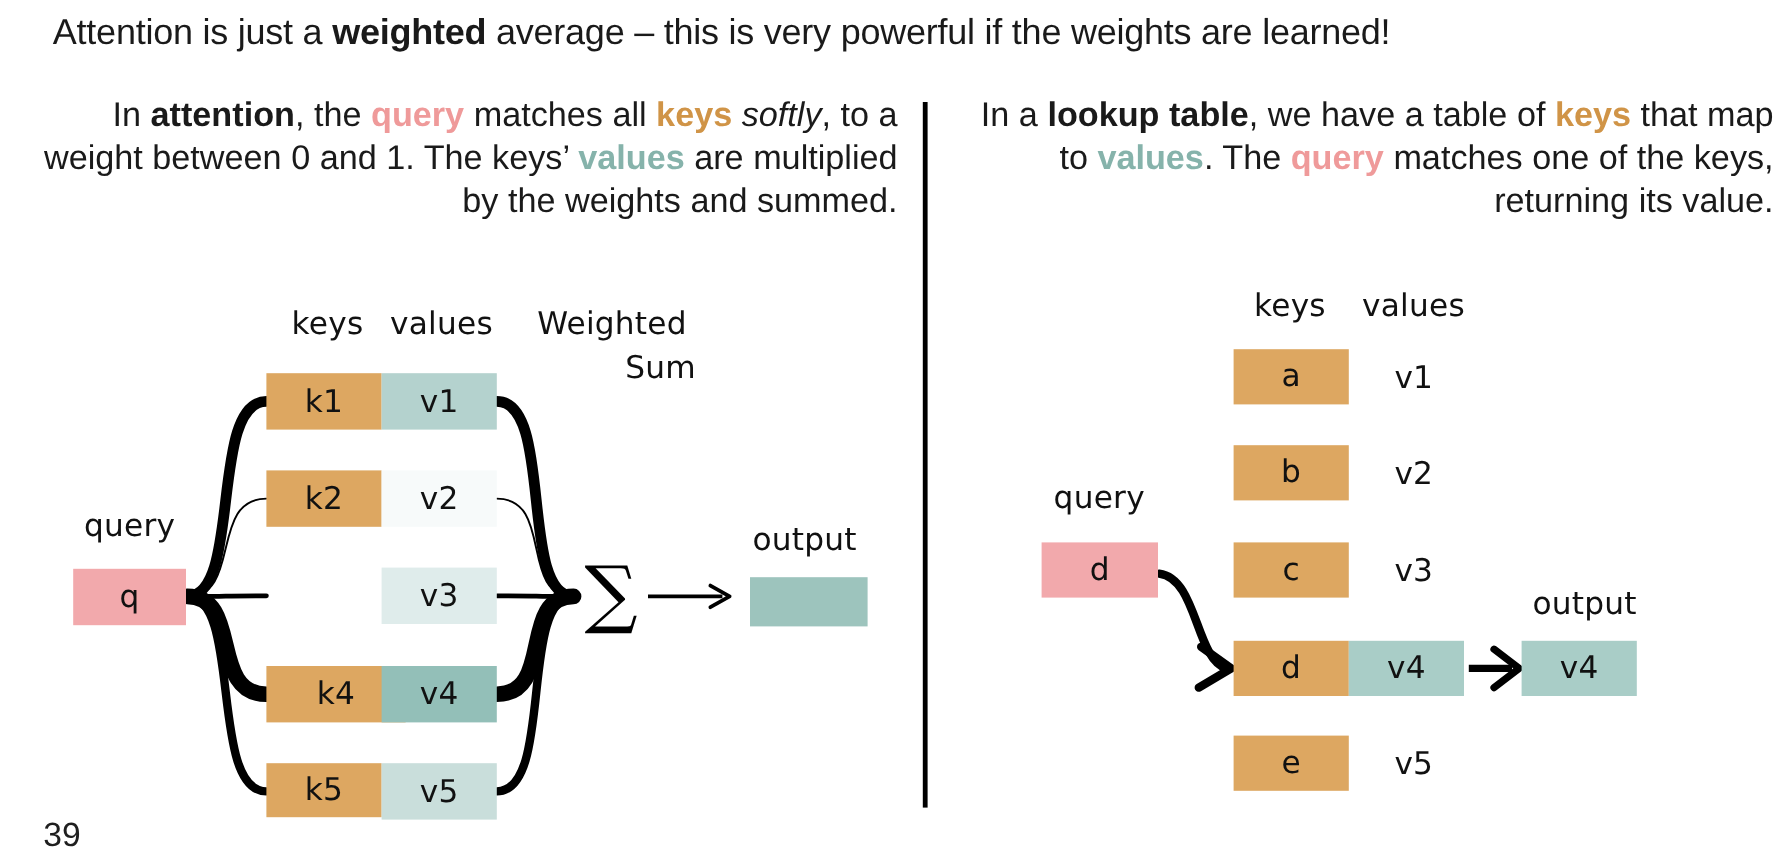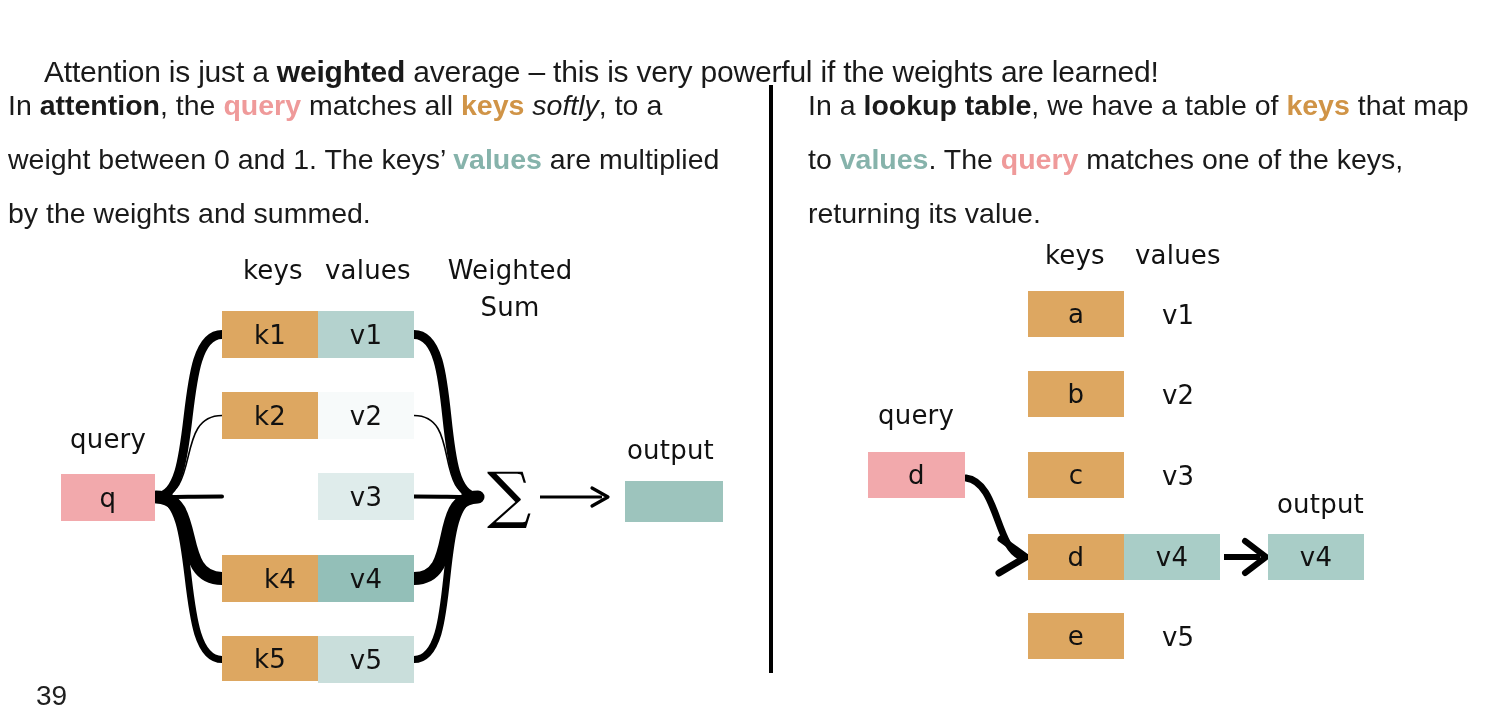--- a/index.html
+++ b/index.html
@@ -22,30 +22,30 @@
   #slide-title {
     position: absolute;
     left: 44px;
     top: 6px;
     width: 1420px;
     font-size: 30px;
     line-height: 44px;
     letter-spacing: -0.2px;
     white-space: nowrap;
     color: #1a1a1a;
-    margin-top: 44px;
   }
   #slide-title .b { font-weight: bold; }
 
   
   .para {
     position: absolute;
     font-size: 28.5px;
-    line-height: 54px;
+    line-height: 36px;
     color: #1a1a1a;
+    text-align: right;
   }
   #para-left  { left: 8px;   top: 78px; width: 740px; }
   #para-right { left: 808px; top: 78px; width: 670px; }
   .para b  { font-weight: bold; }
   .para i  { font-style: italic; }
   .kw-query  { color: #ef9a9a; font-weight: bold; }
   .kw-keys   { color: #d09447; font-weight: bold; }
   .kw-values { color: #86b3ab; font-weight: bold; }
 
   
@@ -148,21 +148,21 @@
       <path d="M 414 578.5 C 462 578.5, 432 497, 478 497" stroke="#000" stroke-width="13" fill="none" stroke-linecap="round"></path>
       <path d="M 156 497 C 202 497, 174 659.5, 222 659.5" stroke="#000" stroke-width="7" fill="none" stroke-linecap="round"></path>
       <path d="M 414 659.5 C 462 659.5, 432 497, 478 497" stroke="#000" stroke-width="7" fill="none" stroke-linecap="round"></path>
       <path d="M 540 497 L 602 497" stroke="#000" stroke-width="3.2" fill="none"></path>
       <path d="M 592 488 L 608 497 L 592 506" stroke="#000" stroke-width="3.2" fill="none" stroke-linecap="round" stroke-linejoin="round"></path>
     </svg>
 
   <div class="dlabel" style="left:243px; top:255px;">keys</div>
   <div class="dlabel" style="left:325px; top:255px;">values</div>
   <div class="dlabel center" style="left:440px; top:255px; width:140px;">Weighted</div>
-  <div class="dlabel center" style="left:440px; top:292px; width:140px;">Sum</div>
+  <div class="dlabel center" style="left:440px; top:292px; width:140px;text-align:right;">Sum</div>
 
   <div class="dlabel" style="left:70px; top:424px;">query</div>
   <div class="cell query-cell" style="left:61px; top:474px; width:94px; height:47px;">q</div>
 
   <div class="cell key-cell" style="left:222px; top:311px; width:96px; height:47px;">k1</div>
   <div class="cell" style="left:318px; top:311px; width:96px; height:47px; background:#b4d2ce;">v1</div>
 
   <div class="cell key-cell" style="left:222px; top:392px; width:96px; height:47px;">k2</div>
   <div class="cell" style="left:318px; top:392px; width:96px; height:47px; background:#f7fafa;">v2</div>
 

